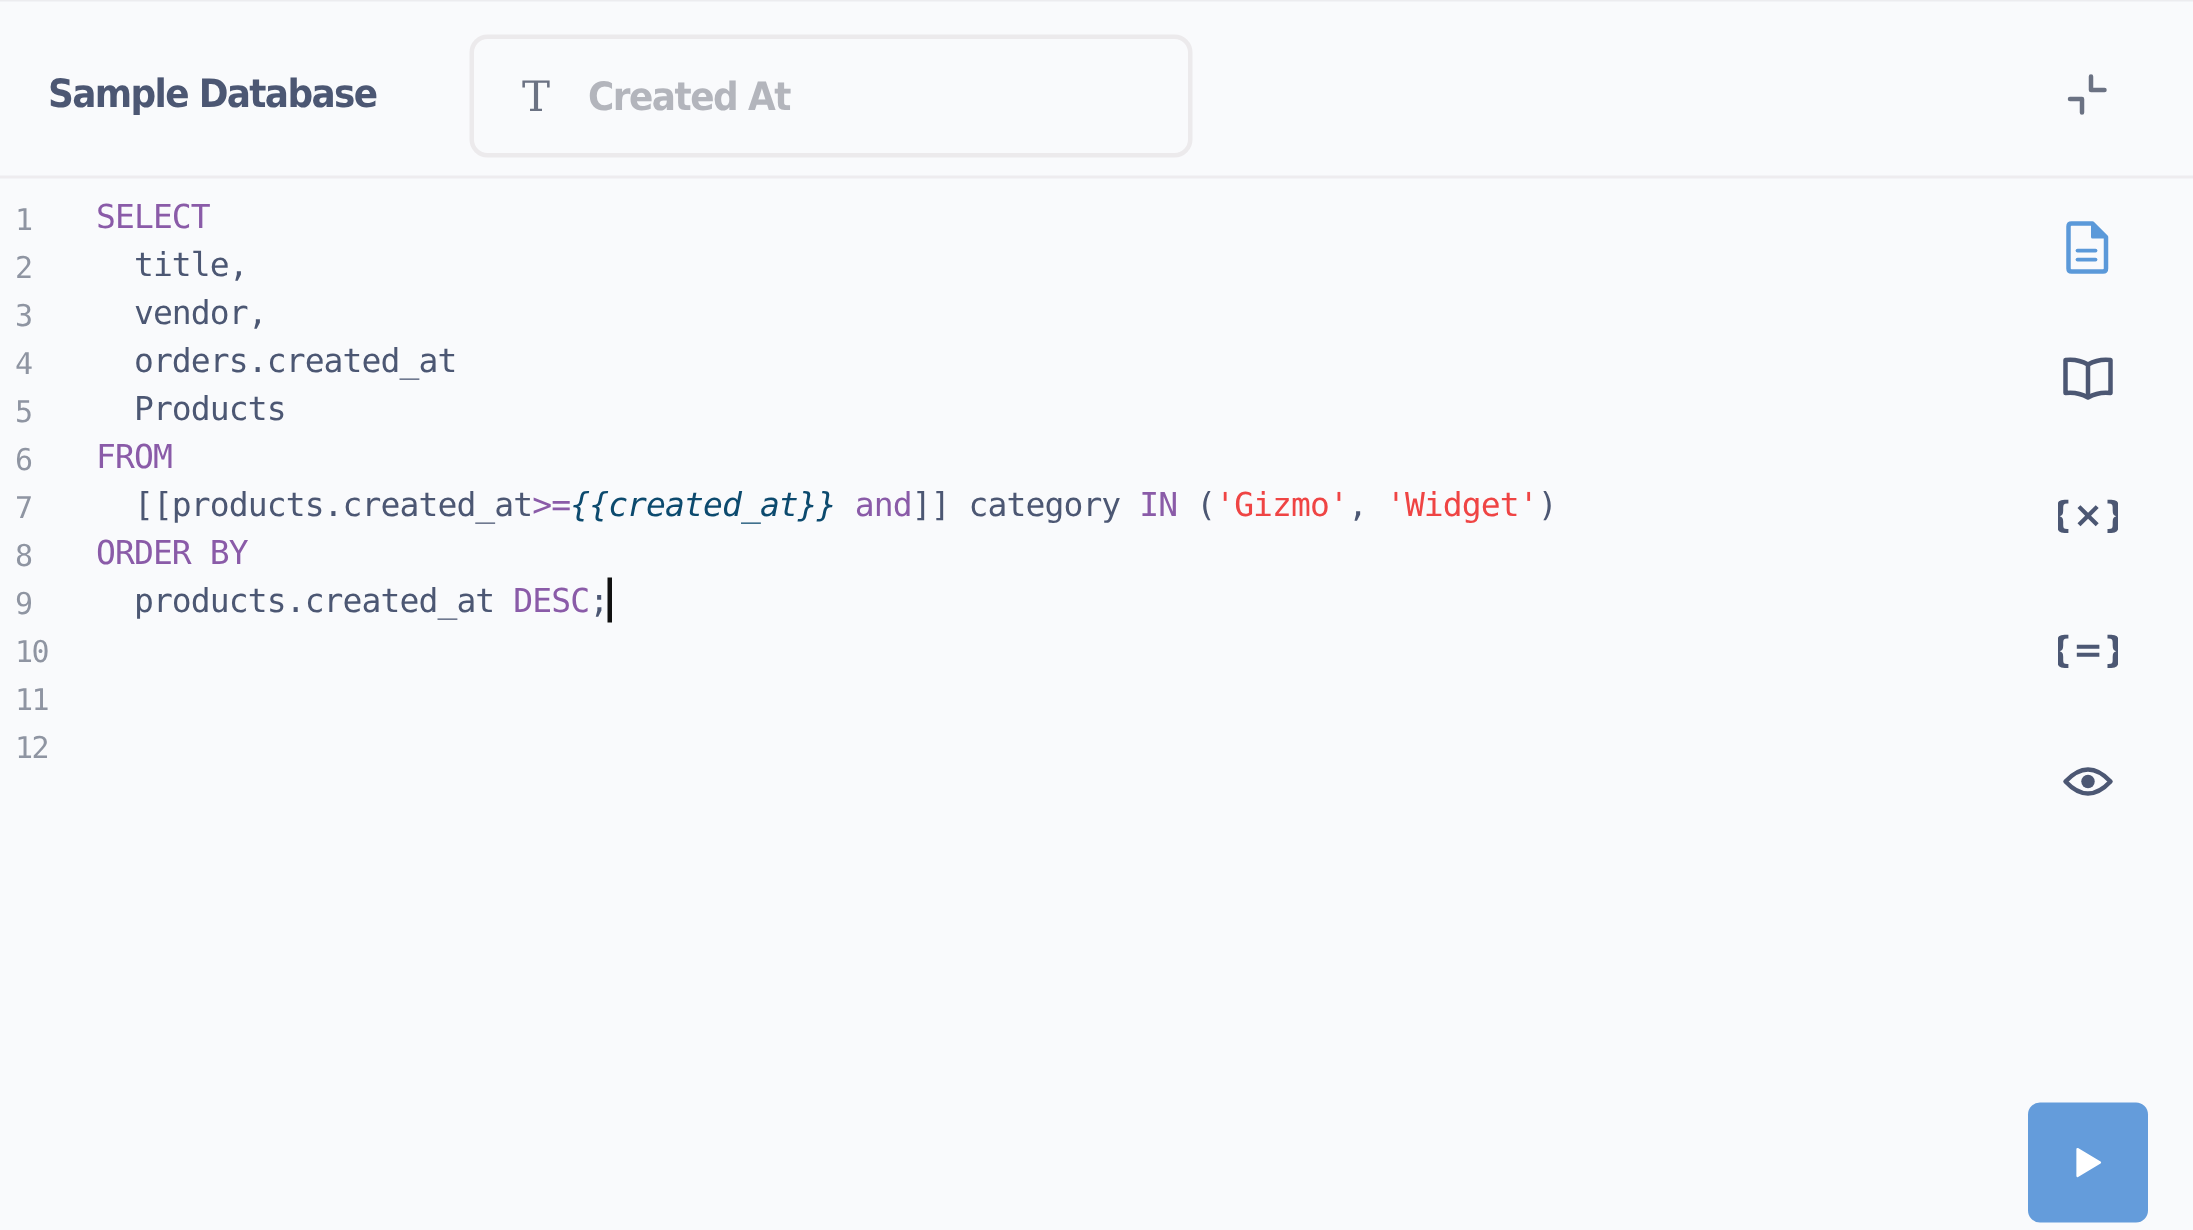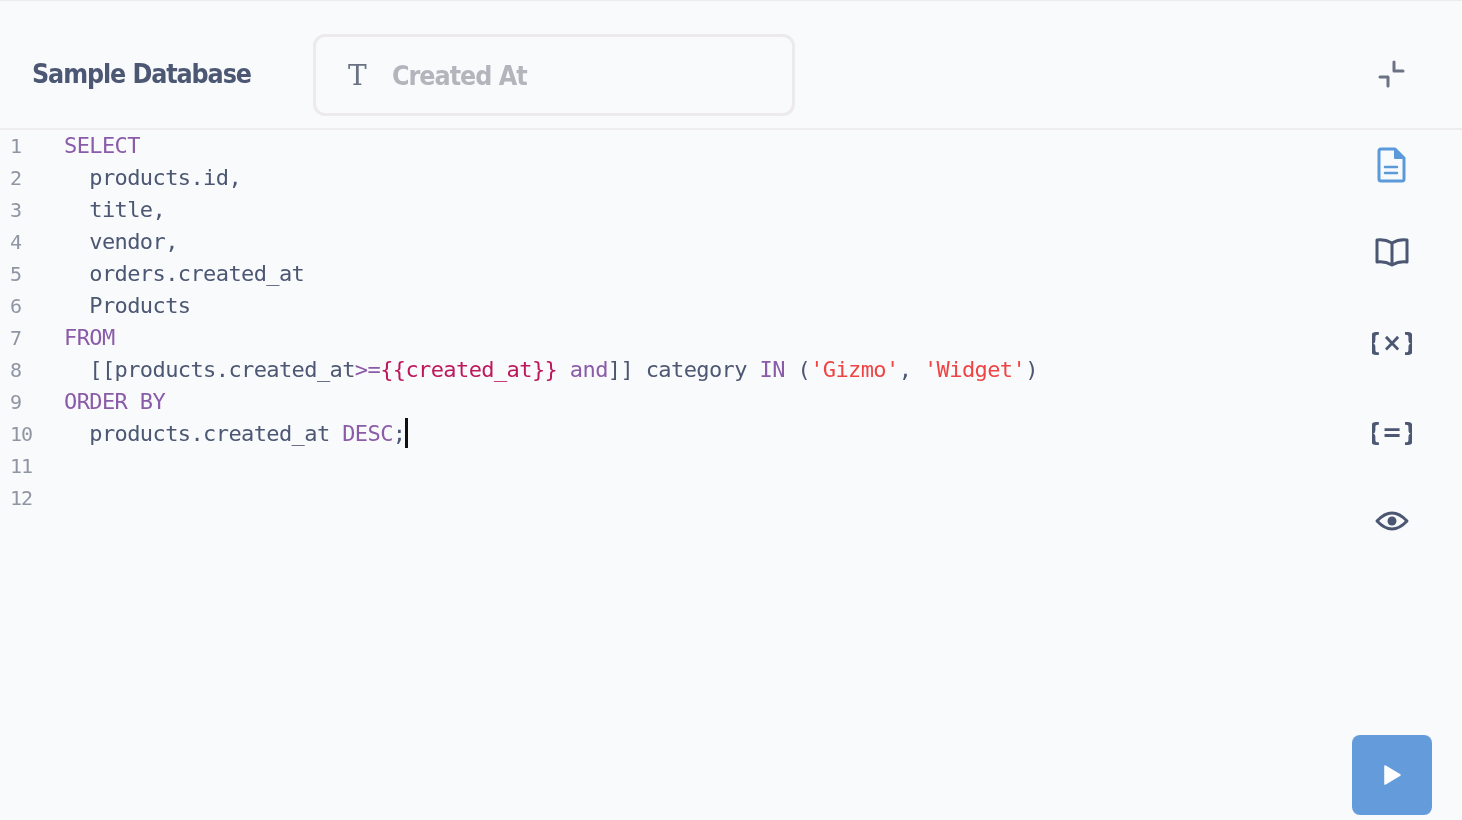--- a/index.html
+++ b/index.html
@@ -2,21 +2,21 @@
 <html><head>
   <meta charset="utf-8">
   <style>
     * { box-sizing: border-box; margin: 0; padding: 0; }
     html, body { width: 1462px; height: 820px; overflow: hidden; background: #f9fafc; }
     body { position: relative; font-family: "Liberation Sans", sans-serif; }
 
     .top-border { position: absolute; left: 0; top: 0; width: 1462px; height: 1px; background: #ececef; }
 
     .header {
-      position: absolute; left: 0; top: 19px; width: 1462px; height: 111px;
+      position: absolute; left: 0; top: 8px; width: 1462px; height: 111px;
       background: #f9fafc;
       border-bottom: 2px solid #eeecef;
     }
     .db-name {
       position: absolute; left: 32px; top: 40px;
       font-family: "DejaVu Sans", sans-serif;
       font-size: 26px; font-weight: bold; color: #4c5773;
       letter-spacing: -1.2px;
       transform: scaleX(0.92); transform-origin: left center;
     }
@@ -53,21 +53,21 @@
     }
     .code {
       position: absolute; left: 64px; top: 16px; width: 1260px;
     }
     .code-line {
       height: 32px; line-height: 32px; white-space: pre;
       font-family: "DejaVu Sans Mono", monospace; font-size: 22px; color: #4c5773;
       letter-spacing: -0.6px;
     }
     .kw { color: #8a5ba8; }
-    .var { color: #be185d; }
+    .var { color: #0c4a6e; font-style: italic; }
     .str { color: #ef4444; }
     .cursor {
       display: inline-block; width: 3px; height: 30px; background: #111; vertical-align: middle;
       margin-top: -4px;
     }
 
     .sidebar-icon {
       position: absolute; left: 1372px; width: 40px; height: 40px;
       display: flex; align-items: center; justify-content: center; cursor: pointer;
     }
@@ -108,21 +108,20 @@
       <div class="line-no">6</div>
       <div class="line-no">7</div>
       <div class="line-no">8</div>
       <div class="line-no">9</div>
       <div class="line-no">10</div>
       <div class="line-no">11</div>
       <div class="line-no">12</div>
     </div>
   <div class="code" id="code">
       <div class="code-line"><span class="kw">SELECT</span></div>
-      <div class="code-line"><span>  products.id,</span></div>
       <div class="code-line"><span>  title,</span></div>
       <div class="code-line"><span>  vendor,</span></div>
       <div class="code-line"><span>  orders.created_at</span></div>
       <div class="code-line"><span>  Products</span></div>
       <div class="code-line"><span class="kw">FROM</span></div>
       <div class="code-line"><span>  [[products.created_at</span><span class="kw">&gt;=</span><span class="var">{{created_at}}</span><span> </span><span class="kw">and</span><span>]] category </span><span class="kw">IN</span><span> (</span><span class="str">'Gizmo'</span><span>, </span><span class="str">'Widget'</span><span>)</span></div>
       <div class="code-line"><span class="kw">ORDER BY</span></div>
       <div class="code-line"><span>  products.created_at </span><span class="kw">DESC</span><span>;</span><span class="cursor"></span></div>
     </div>
 </div>

